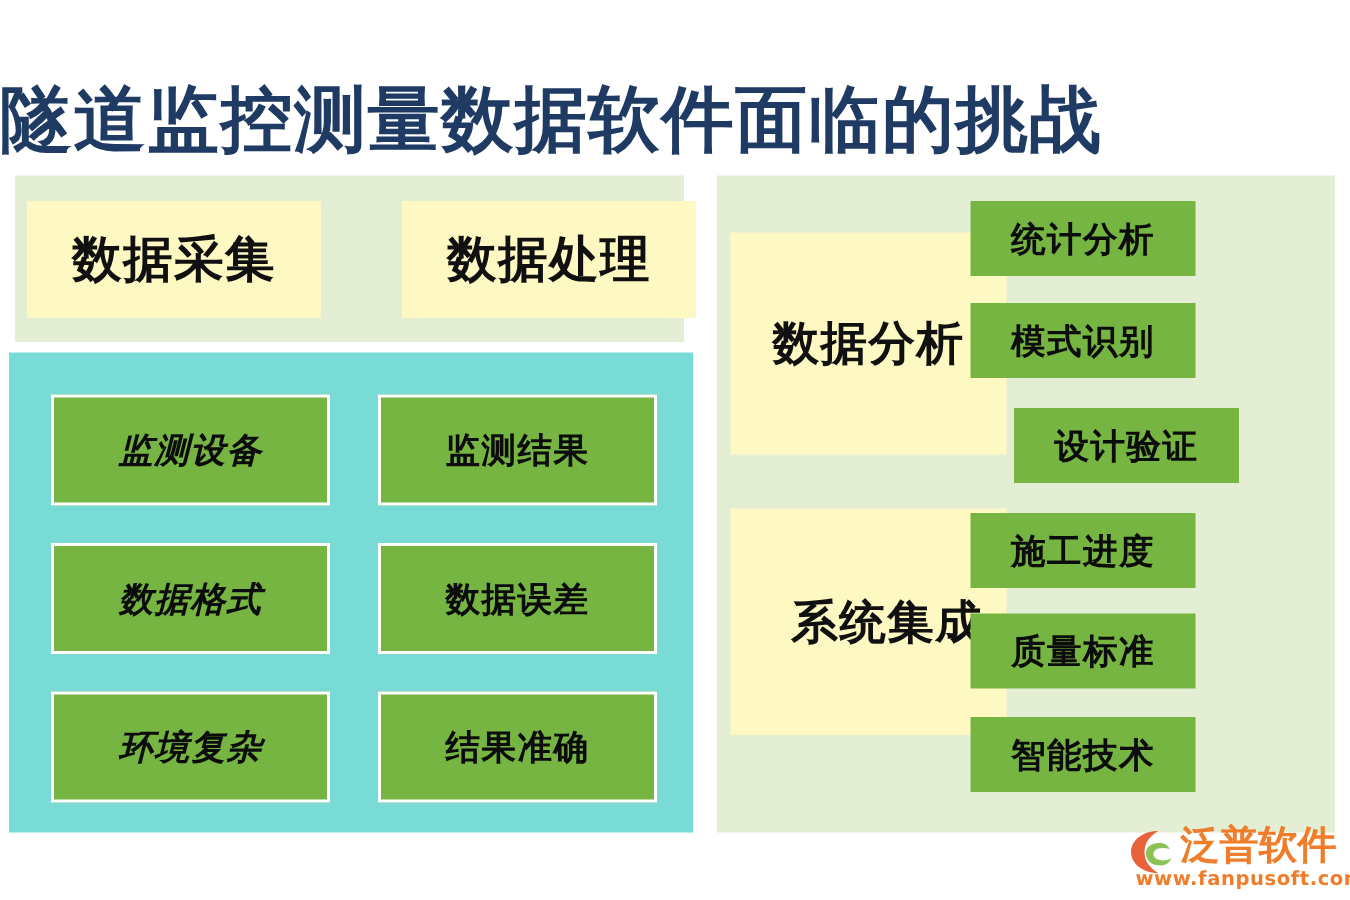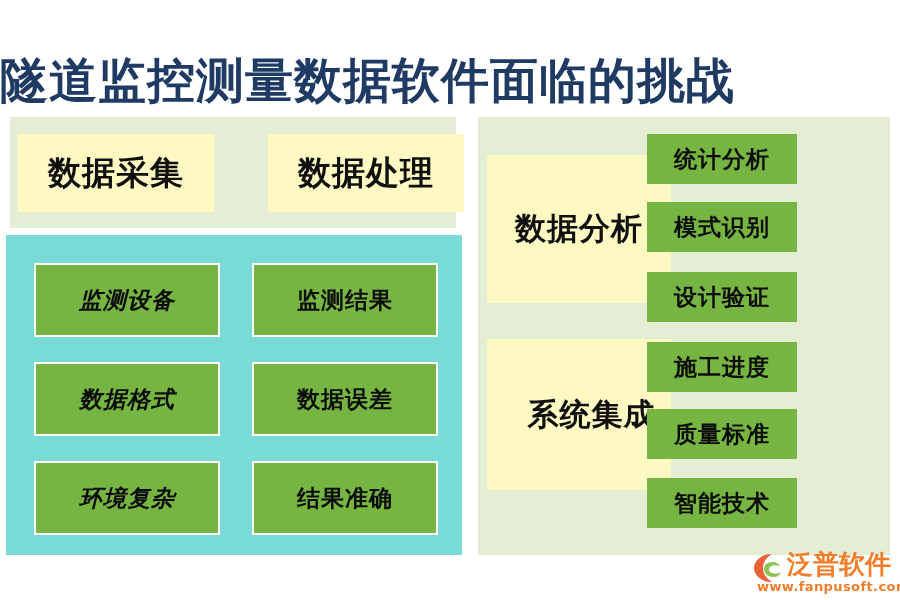--- a/index.html
+++ b/index.html
@@ -143,21 +143,21 @@
   
   .gb-plain {
     left: 647px;
     width: 150px;
     height: 50px;
     font-size: 23px;
     letter-spacing: 1px;
   }
   .gr-1 { top: 134px; }
   .gr-2 { top: 202px; }
-  .gr-3 { top: 272px; }
+  .gr-3 { top: 272px; margin-left: 29px; }
   .gr-4 { top: 342px; }
   .gr-5 { top: 409px; }
   .gr-6 { top: 478px; }
 
   
   .logo {
     position: absolute;
     left: 753px;
     top: 551px;
     width: 142px;

